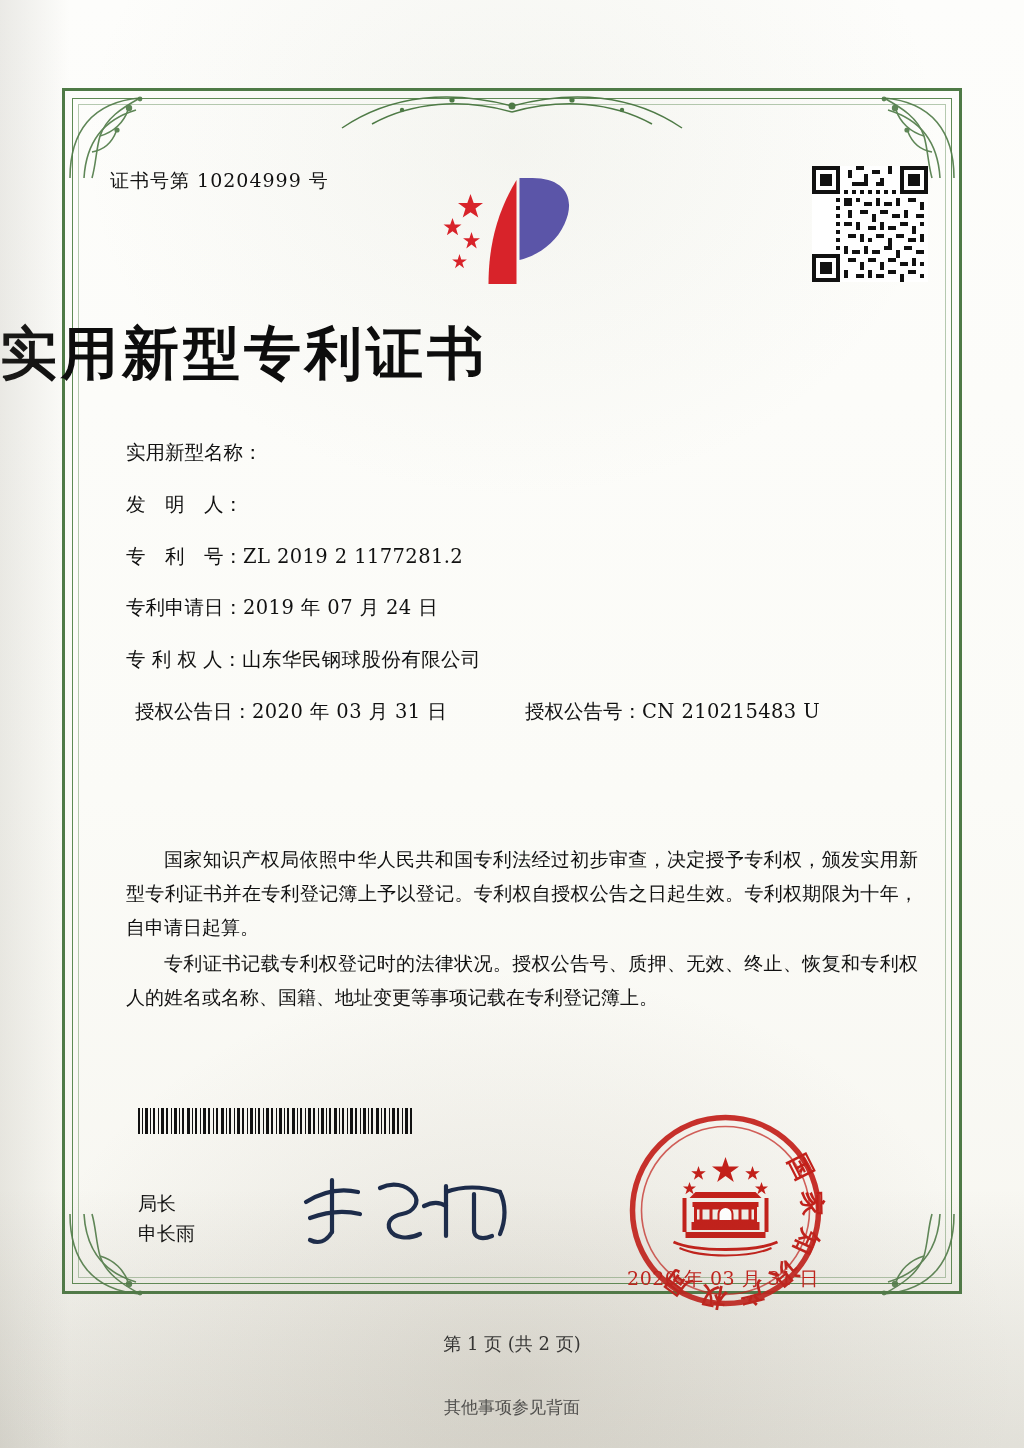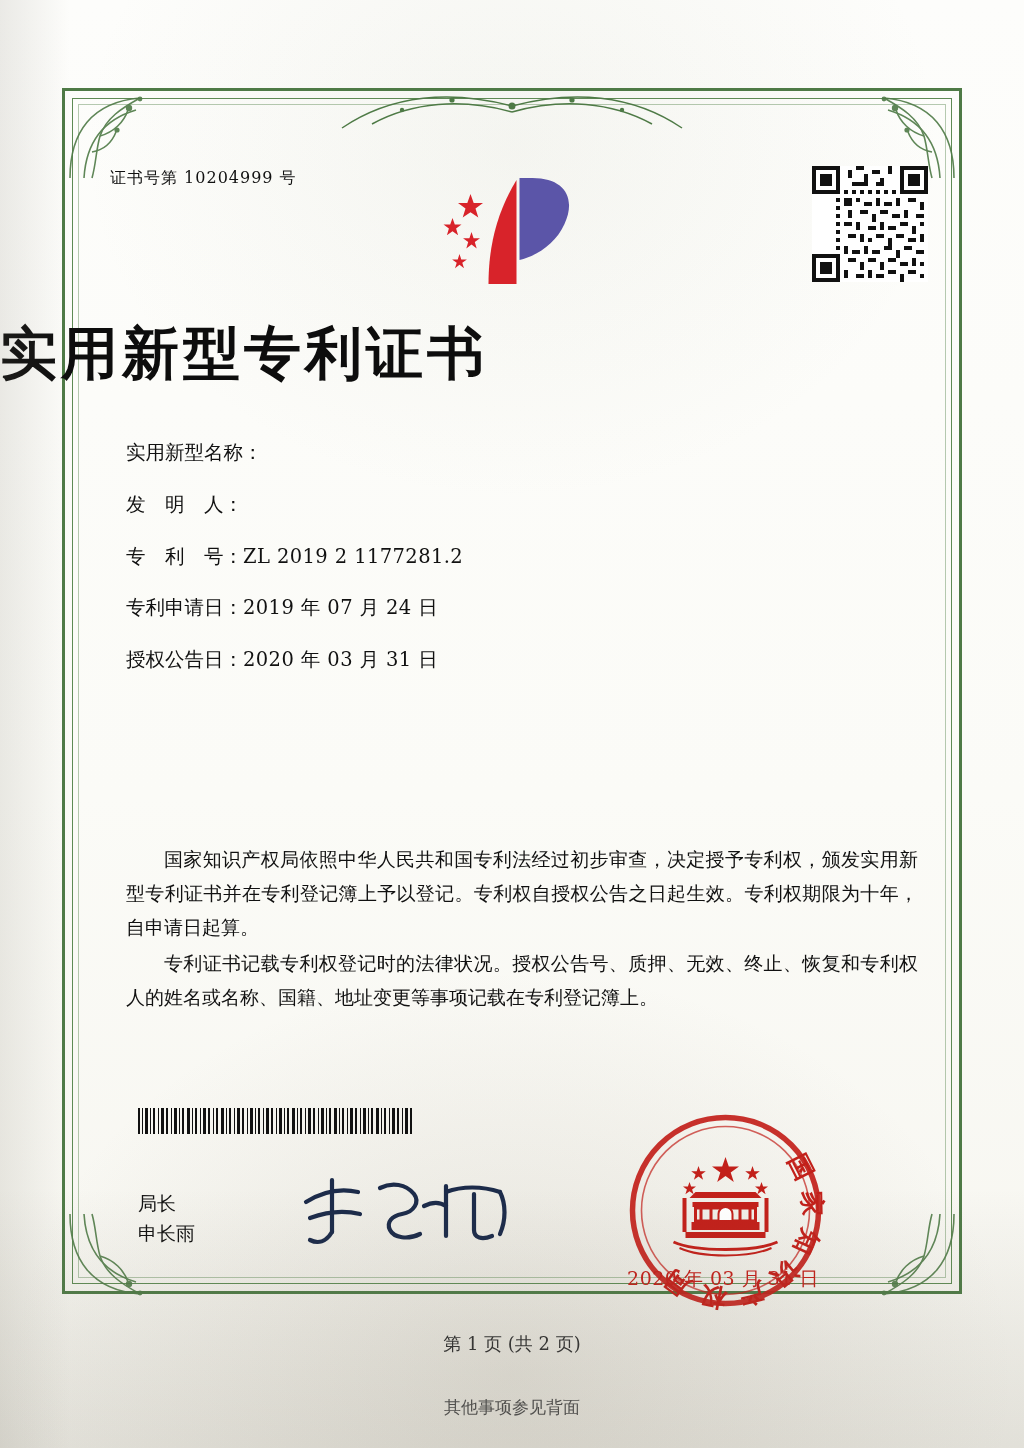--- a/index.html
+++ b/index.html
@@ -77,21 +77,21 @@
     width: 360px;
     height: 54px;
     color: #4e7a46;
   }
 
   
   .cert-number {
     position: absolute;
     left: 110px;
     top: 168px;
-    font-size: 16px;
+    font-size: 19px;
     letter-spacing: 1px;
     color: #111;
     font-family: "DejaVu Serif", serif;
   }
 
   
   .qr {
     position: absolute;
     right: 96px;
     top: 166px;
@@ -142,21 +142,21 @@
     white-space: pre;
     flex: 0 0 auto;
     font-family: "DejaVu Serif", serif;
   }
   .field-value {
     flex: 1 1 auto;
     font-family: "DejaVu Serif", serif;
     letter-spacing: 0.4px;
   }
   .row-split { display: flex; align-items: baseline; }
-  .row-split .half-left { flex: 0 0 390px; display: flex; }
+  .row-split .half-left { flex: 0 0 390px; display: flex; margin-left: 9px; }
   .row-split .half-right { flex: 1 1 auto; display: flex; }
 
   
   .body-text {
     position: absolute;
     left: 126px;
     top: 842px;
     width: 792px;
     font-size: 19px;
     line-height: 34px;
@@ -455,26 +455,34 @@
     <div class="field-row">
       <span class="field-label">专　利　号：</span>
       <span class="field-value">ZL 2019 2 1177281.2</span>
     </div>
 
     <div class="field-row">
       <span class="field-label">专利申请日：</span>
       <span class="field-value">2019 年 07 月 24 日</span>
     </div>
 
+    <div class="field-row">
+      <span class="field-label">专 利 权 人：</span>
+      <span class="field-value">山东华民钢球股份有限公司</span>
+    </div>
 
 
     <div class="field-row row-split">
       <span class="half-left">
         <span class="field-label">授权公告日：</span>
         <span class="field-value">2020 年 03 月 31 日</span>
+      </span>
+      <span class="half-right">
+        <span class="field-label">授权公告号：</span>
+        <span class="field-value">CN 210215483 U</span>
       </span>
     </div>
 
   </div>
 
   <div class="body-text">
     <p>国家知识产权局依照中华人民共和国专利法经过初步审查，决定授予专利权，颁发实用新型专利证书并在专利登记簿上予以登记。专利权自授权公告之日起生效。专利权期限为十年，自申请日起算。</p>
     <p>专利证书记载专利权登记时的法律状况。授权公告号、质押、无效、终止、恢复和专利权人的姓名或名称、国籍、地址变更等事项记载在专利登记簿上。</p>
   </div>
 

